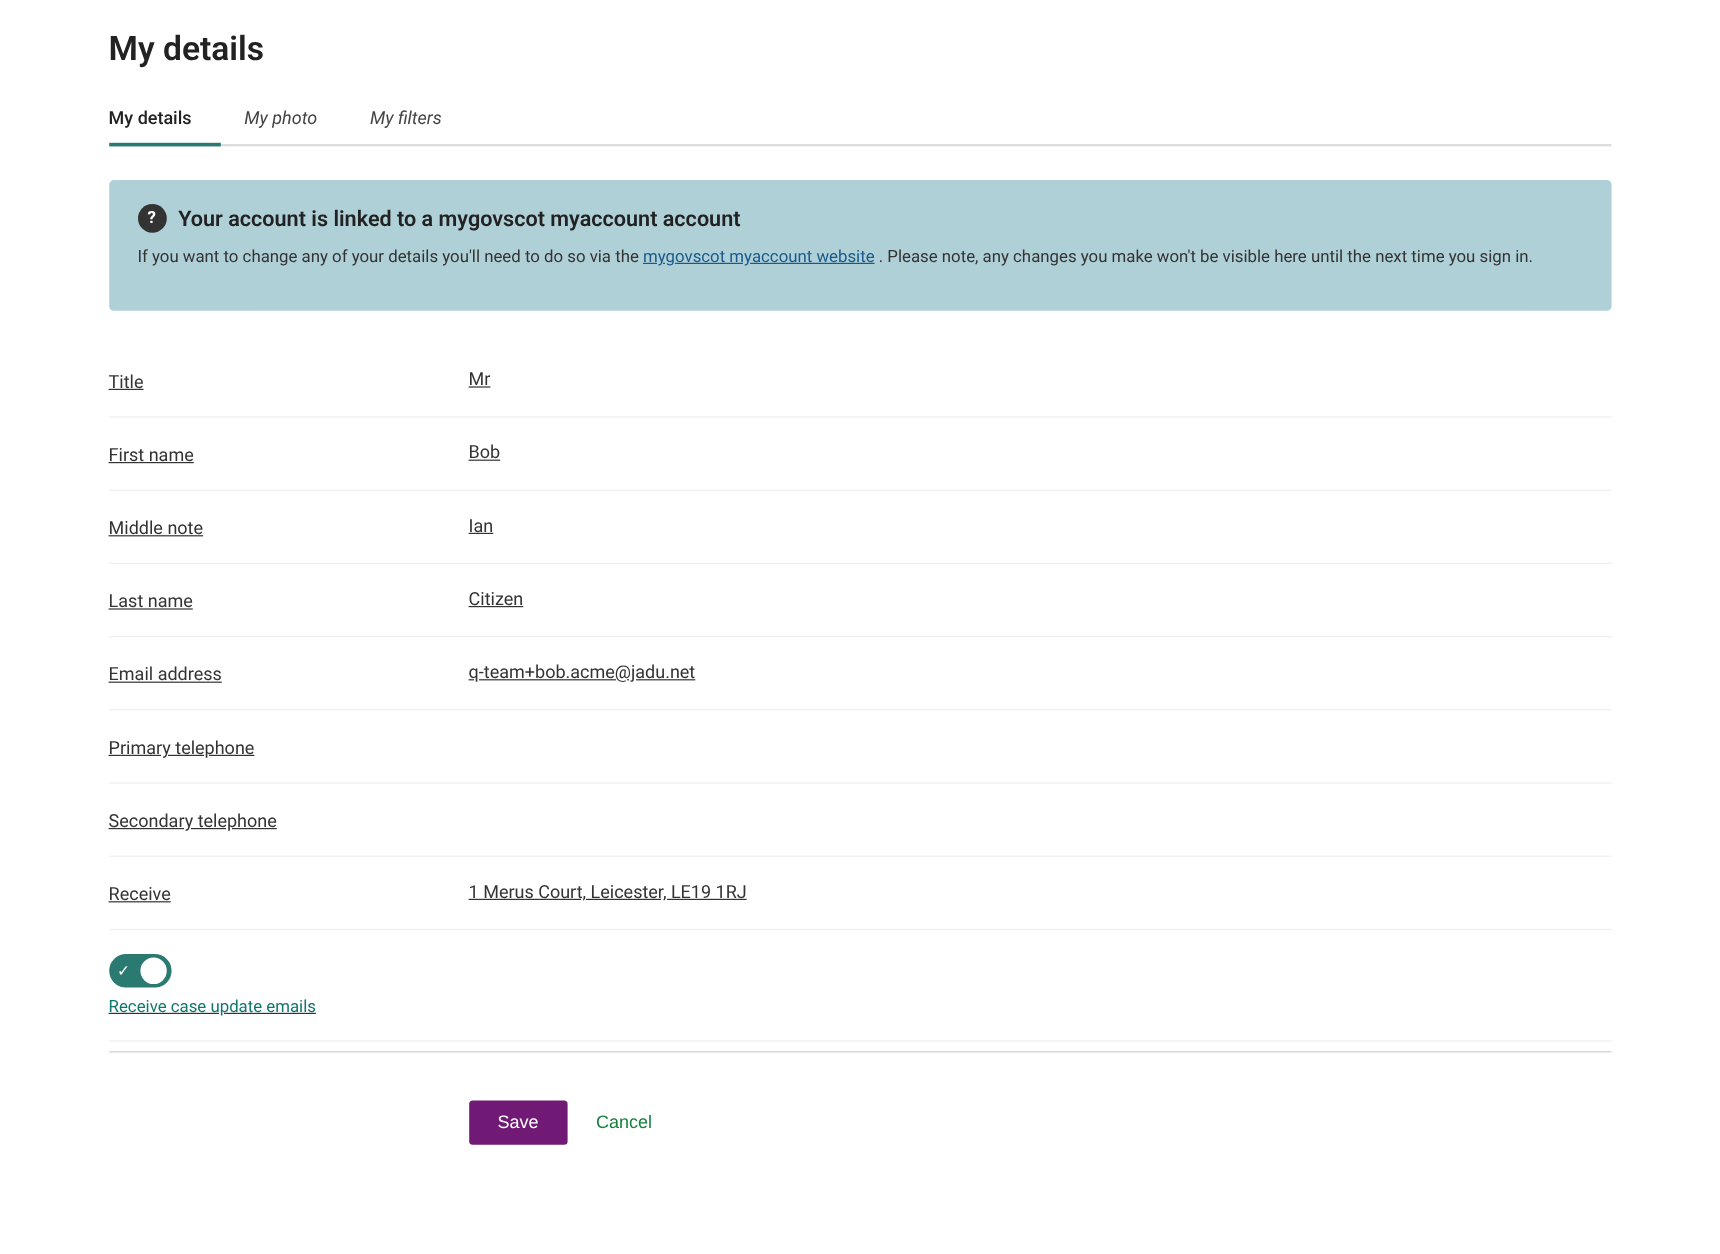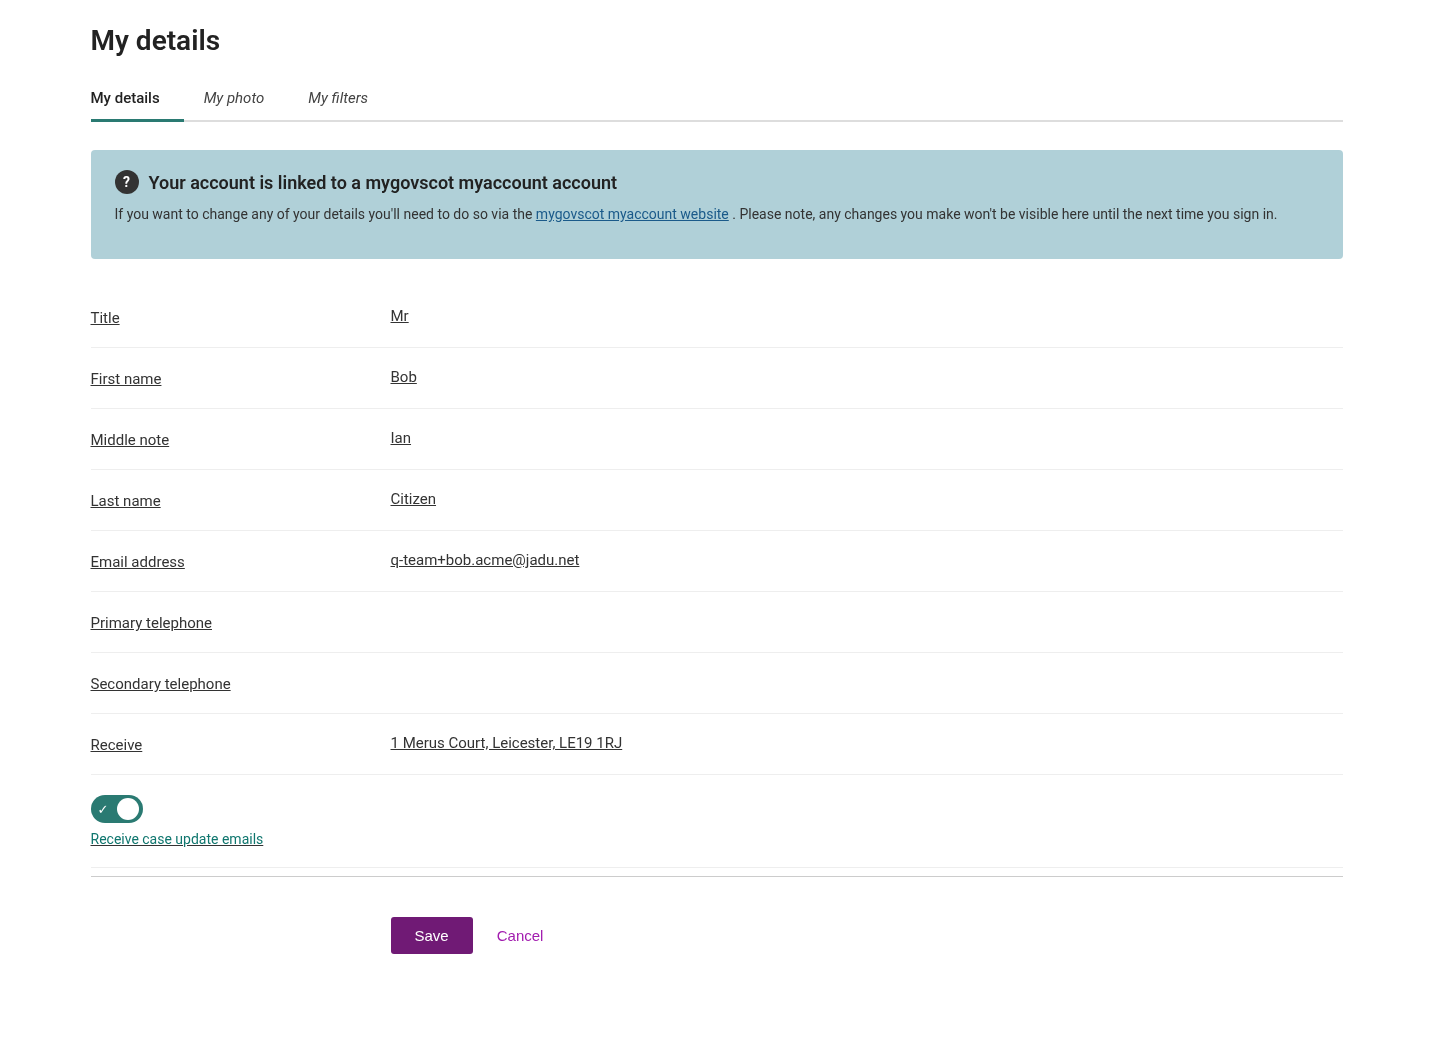--- a/index.html
+++ b/index.html
@@ -168,21 +168,21 @@
       color: #fff;
       border: none;
       padding: 10px 24px;
       font-size: 15px;
       cursor: pointer;
       border-radius: 3px;
     }
     .cancel-button {
       background: transparent;
       border: none;
-      color: #a21caf;
+      color: #15803d;
       font-size: 15px;
       cursor: pointer;
       padding: 10px 8px;
     }
     hr.section-divider {
       border: none;
       border-top: 1px solid #ccc;
       margin: 8px 0;
     }
   </style>

